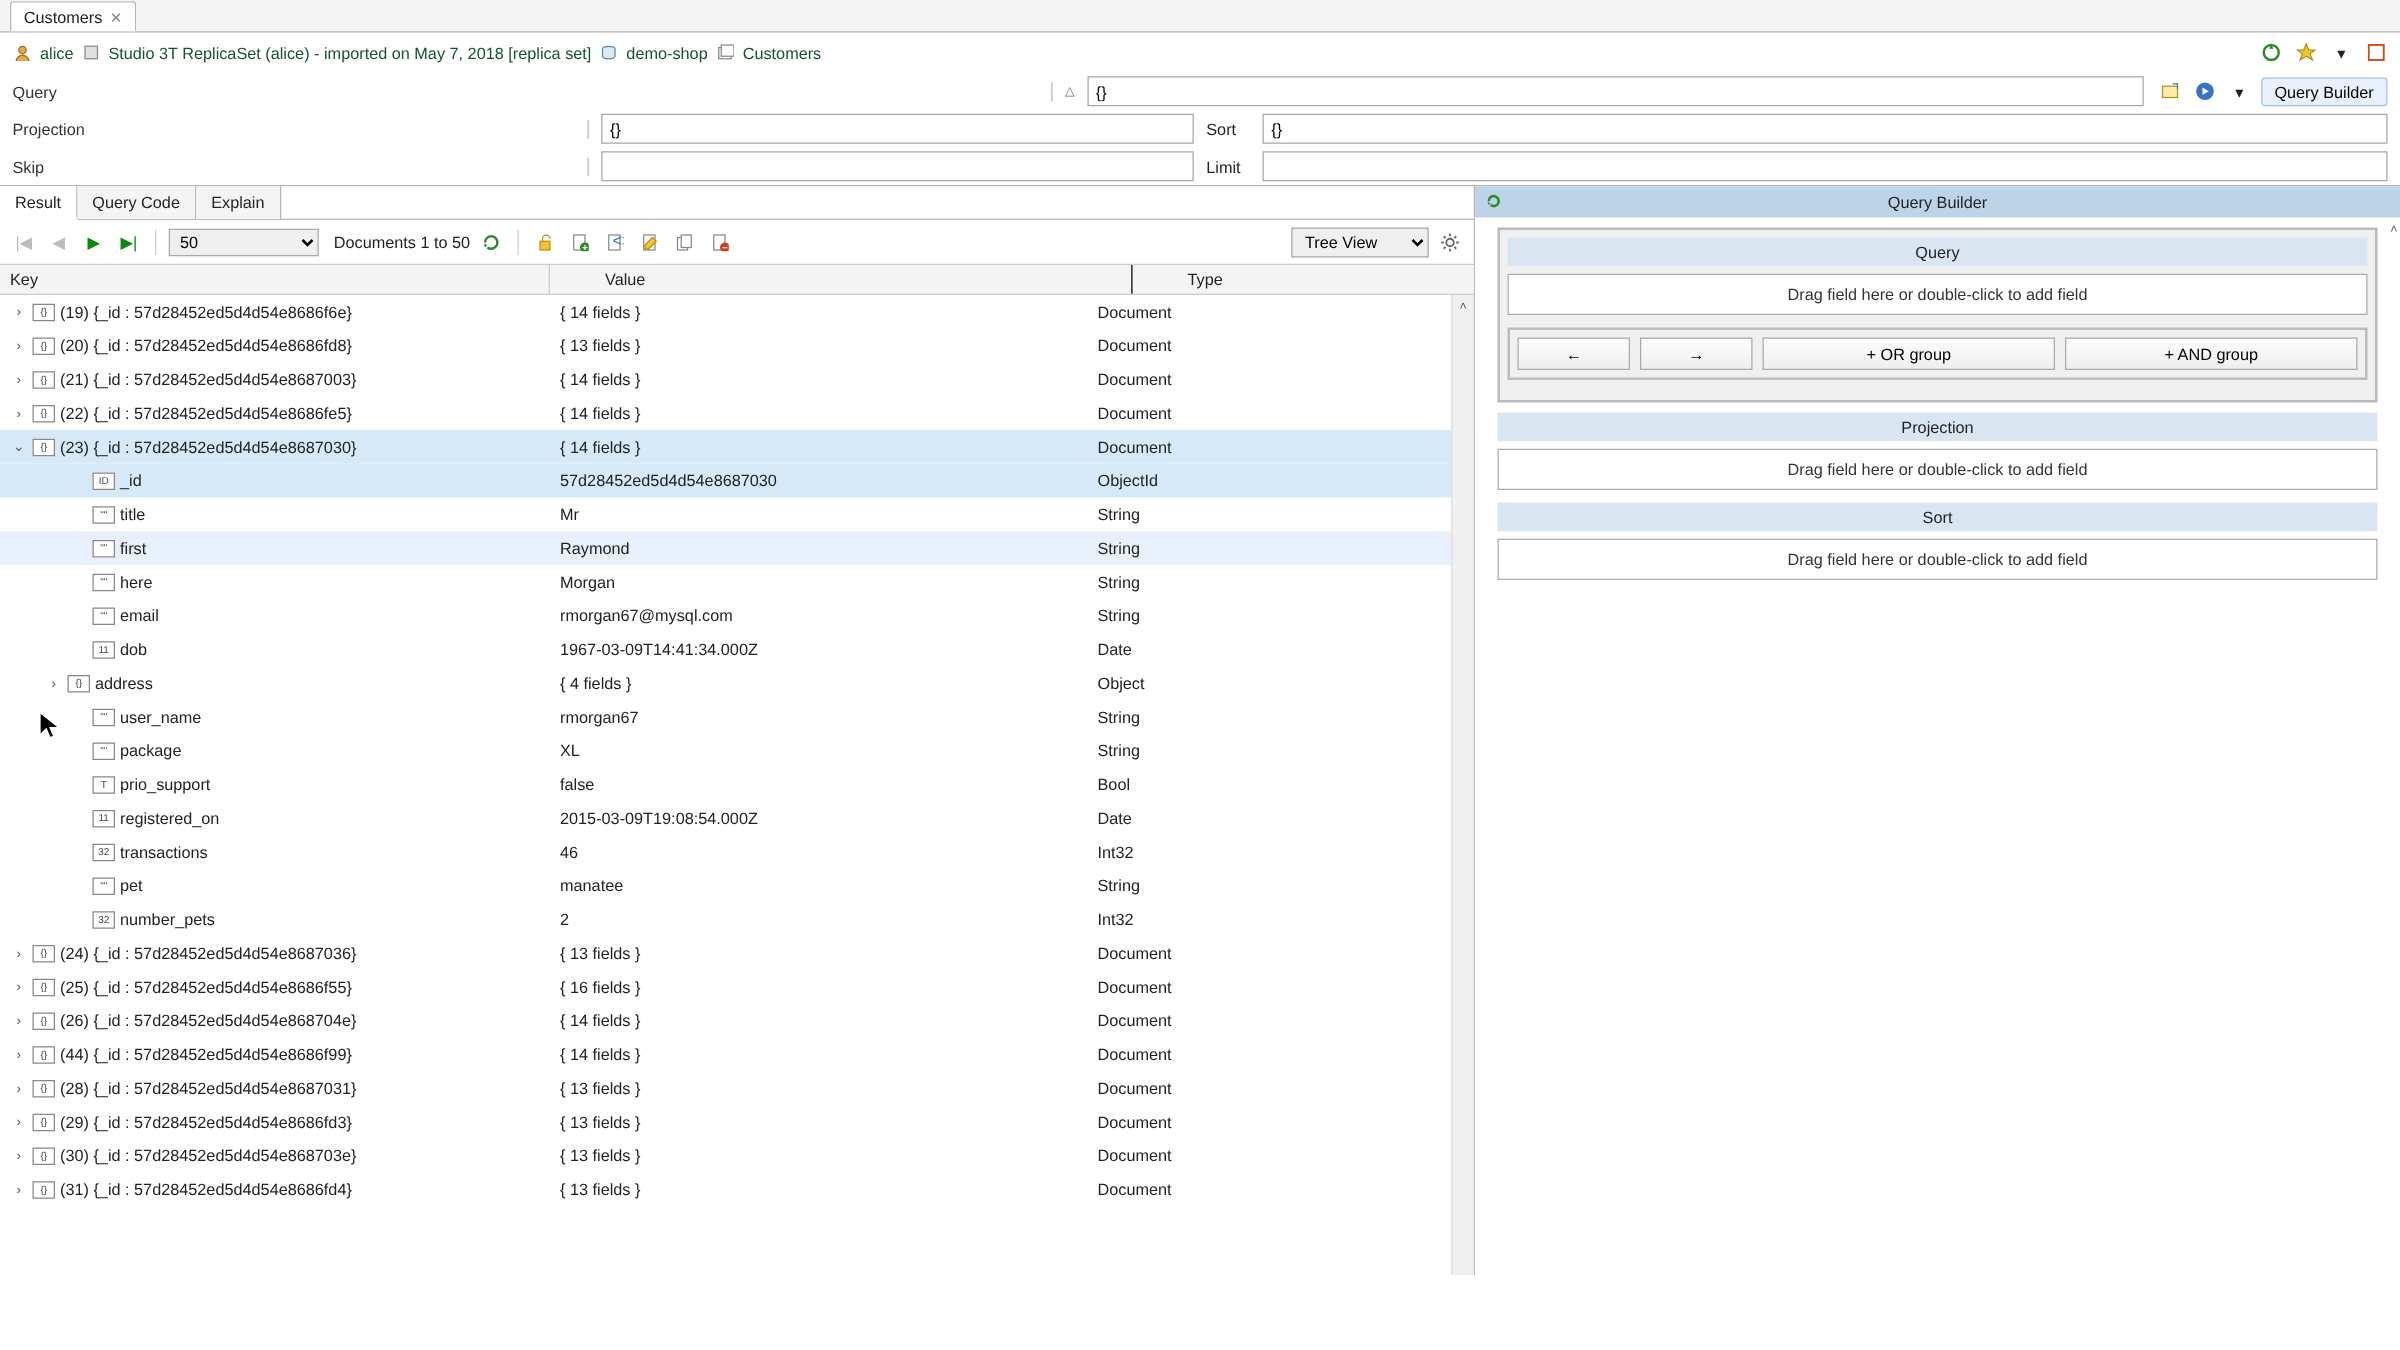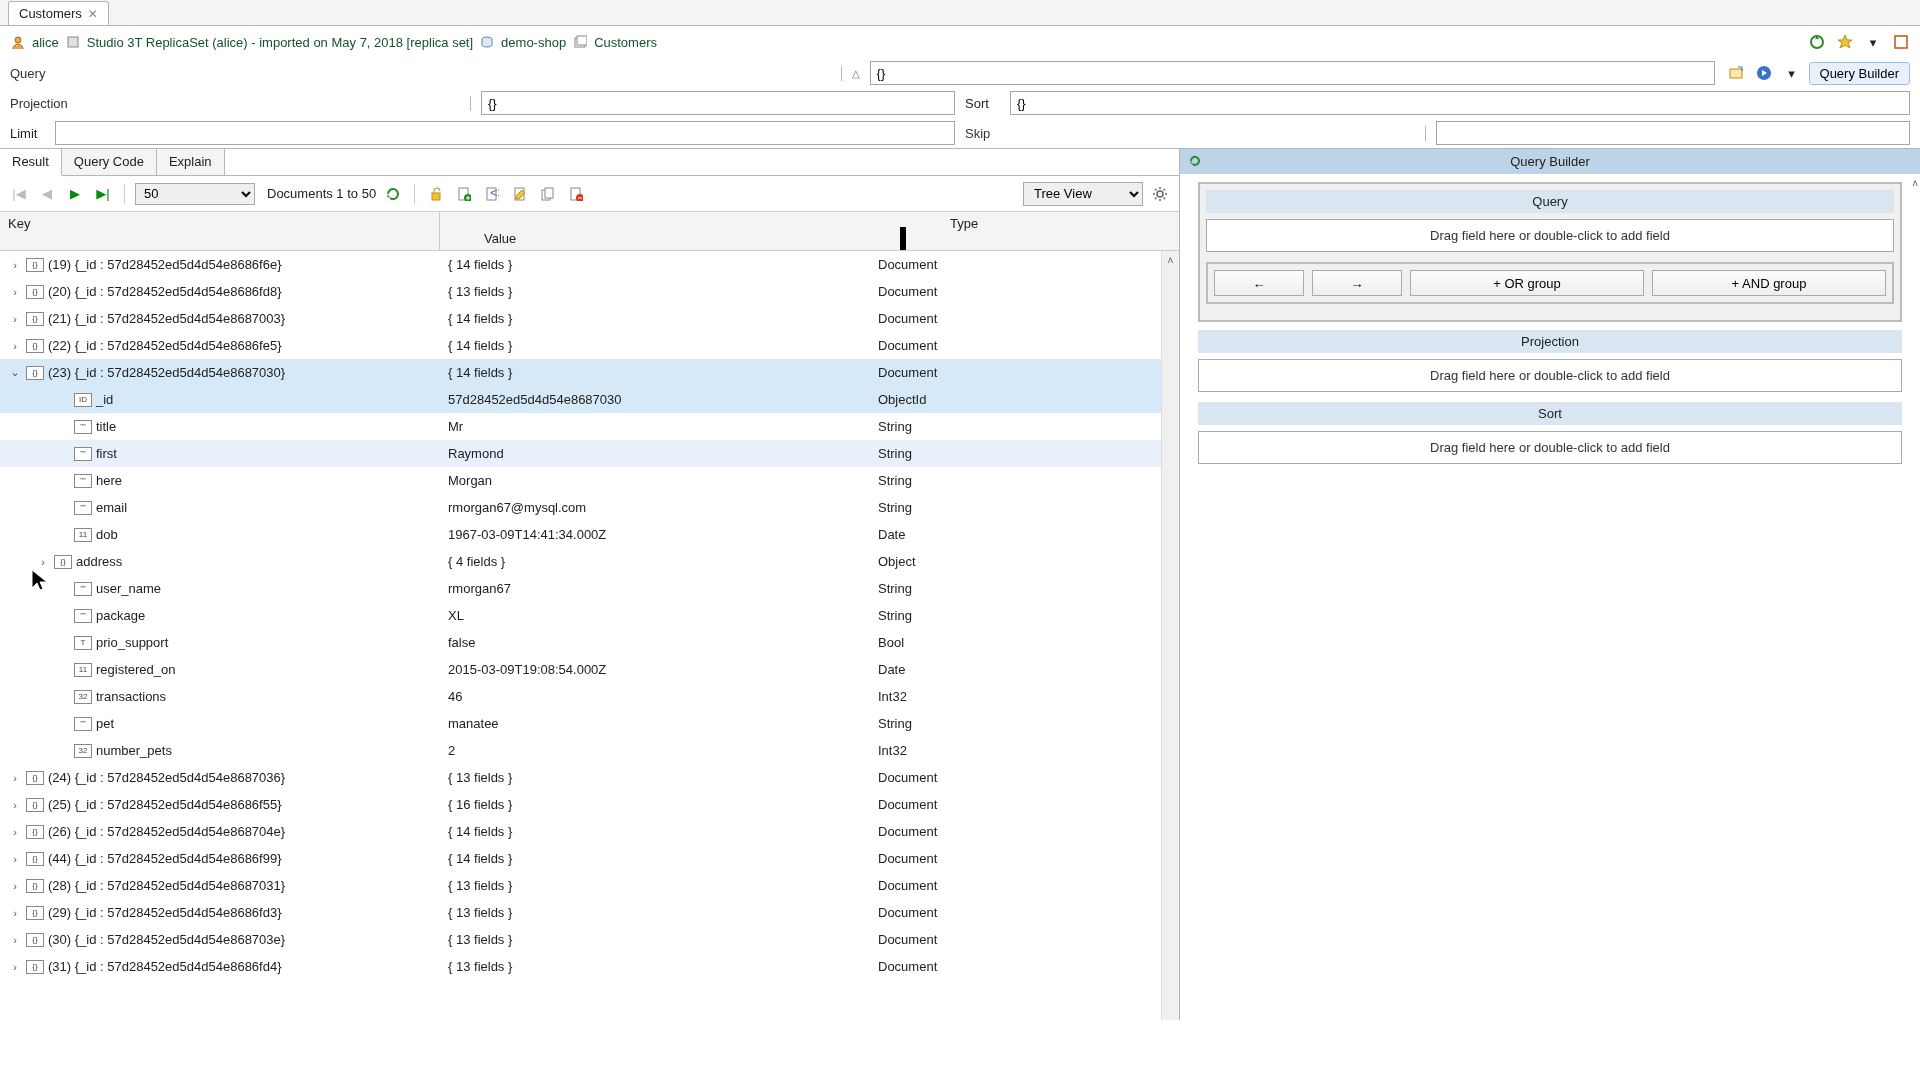--- a/index.html
+++ b/index.html
@@ -35,27 +35,27 @@
 .left { flex: 1; display: flex; flex-direction: column; border-right: 1px solid #b6b6b6; min-width: 0; }
 .sub-tabs { display: flex; border-bottom: 1px solid #b6b6b6; }
 .sub-tab { padding: 5px 12px; border-right: 1px solid #b6b6b6; background: #f4f4f4; cursor: pointer; }
 .sub-tab.active { background: #fff; border-bottom: 2px solid #fff; margin-bottom: -1px; font-weight: 400; }
 .results-toolbar { height: 36px; display: flex; align-items: center; padding: 0 8px; gap: 6px; border-bottom: 1px solid #ccc; }
 .nav-btn { width: 22px; height: 22px; display: flex; align-items: center; justify-content: center; cursor: pointer; }
 .nav-btn.disabled { color: #bbb; }
 .nav-btn.play { color: #0a8a0a; }
 .sep { width: 1px; height: 20px; background: #ccc; margin: 0 4px; }
 .page-size { height: 22px; border: 1px solid #aaa; padding: 0 4px; width: 120px; }
-.view-select { height: 24px; border: 1px solid #aaa; padding: 0 6px; width: 120px; margin-left: auto; }
+.view-select { height: 24px; border: 1px solid #aaa; padding: 0 6px; width: 110px; margin-left: auto; }
 .doc-count { margin-left: 6px; }
 
 
 .tree-header { display: flex; background: #f4f4f4; border-bottom: 1px solid #ccc; font-weight: 400; gap: 36px; }
 .col-key { width: 440px; padding: 4px 8px; border-right: 1px solid #ccc; }
-.col-val { width: 430px; padding: 4px 8px; border-right: 6px solid #000000; margin-top: 15px; }
+.col-val { width: 430px; padding: 4px 8px; border-right: 1px solid #000000; }
 .col-type { flex: 1; padding: 4px 8px; }
 .tree-body { flex: 1; overflow-y: auto; overflow-x: hidden; position: relative; }
 .tree-row { display: flex; height: 27px; align-items: center; }
 .tree-row.selected { background: #d6e9f8; }
 .tree-row.hover { background: #e8f1fb; }
 .cell-key { width: 440px; display: flex; align-items: center; gap: 4px; padding-left: 8px; }
 .cell-val { width: 430px; padding-left: 8px; }
 .cell-type { flex: 1; padding-left: 8px; }
 .expander { width: 14px; text-align: center; font-size: 11px; color: #555; display: inline-block; cursor: pointer; }
 .type-badge { width: 18px; height: 14px; border: 1px solid #888; font-size: 8px; display: inline-flex; align-items: center; justify-content: center; background: #fff; color: #444; }
@@ -168,25 +168,25 @@
     <input class="input-box" value="{}" style="">
   </div>
   <div class="half">
     <span class="small-label">Sort</span>
     <input class="input-box" value="{}" style="">
   </div>
 </div>
 
 <div class="query-row">
   <div class="half">
+    <span class="query-label left">Skip</span>
+    <input class="input-box" value="" style="">
+  </div>
+  <div class="half">
     <span class="small-label">Limit</span>
-    <input class="input-box" value="" style="">
-  </div>
-  <div class="half">
-    <span class="query-label left">Skip</span>
     <input class="input-box" value="" style="">
   </div>
 </div>
 
 <div class="split">
 
   <div class="left">
     <div class="sub-tabs">
       <div class="sub-tab active">Result</div>
       <div class="sub-tab">Query Code</div>

